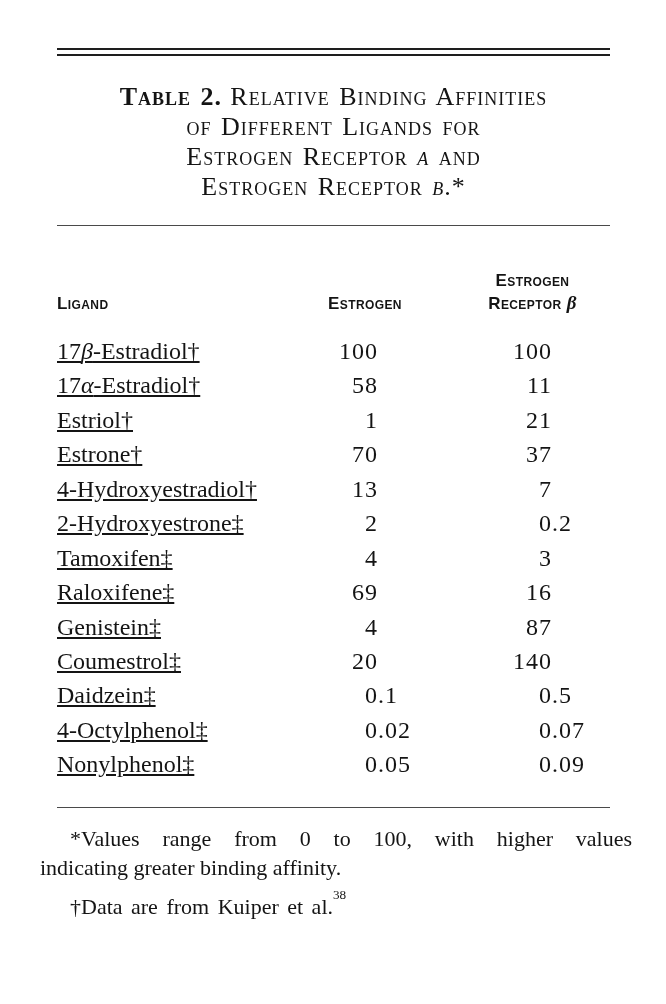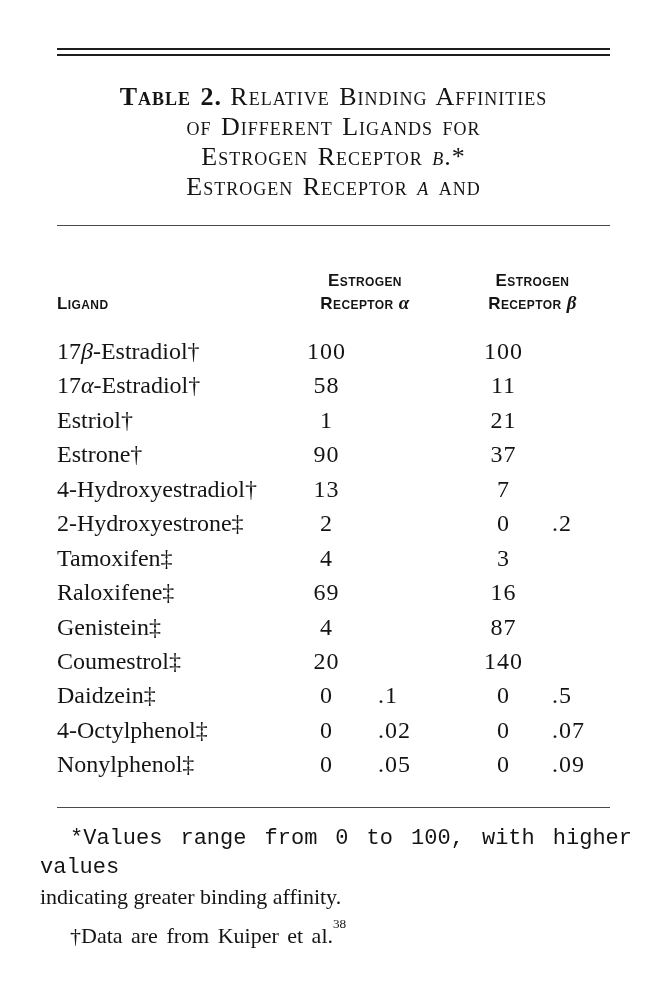--- a/index.html
+++ b/index.html
@@ -46,69 +46,68 @@
     letter-spacing:0.4px;
   }
   .h-col { text-align:center; }
   .h-greek {
     font-family:"Liberation Serif", "DejaVu Serif", serif;
     font-style:italic; font-weight:bold; font-size:19px;
     font-variant:normal;
   }
 
   
-  .rows { margin-top:19px; }
+  .rows { margin-top:19px;text-decoration:underline; }
   .trow {
     display:grid;
     grid-template-columns:218px 180px 155px;
     height:34.45px; line-height:34.45px;
     font-size:24px;
     white-space:nowrap;
   }
   .c-name i { font-style:italic; }
-  .c-num .int { display:inline-block; text-align:center; letter-spacing:1px; }
+  .c-num .int { display:inline-block; text-align:right; letter-spacing:1px; }
   .c-num.a .int { width:103px; }
   .c-num.b .int { width:97px; }
   .c-num .frac { display:inline-block; text-align:left; letter-spacing:1px; }
 
   
   .footnotes {
     margin-left:40px; width:592px;
     margin-top:16px;
     font-size:22px; line-height:29px;
   }
-  .fn-l1 { text-indent:30px; text-align:justify; text-align-last:justify;font-family:Liberation Mono, monospace; }
+  .fn-l1 { text-indent:30px; text-align:justify; text-align-last:justify; }
   .fn-ref { margin-top:5px; text-indent:30px; word-spacing:3px; }
   .fn-star .fn-l1 { word-spacing:2px; }
   sup.refnum { font-size:0.6em; position:relative; top:-0.55em; letter-spacing:0; }
 </style>
 </head>
 <body>
 
 <div class="page">
   <div class="tblock">
 
     <div class="rule-a"></div>
     <div class="rule-gap"></div>
     <div class="rule-b"></div>
 
     <div class="title">
       <div><span class="t-label">Table 2.</span><span class="t-rest">Relative Binding Affinities</span></div>
       <div><span>of Different Ligands for</span></div>
+      <div><span>Estrogen Receptor </span><i>α</i><span> and</span></div>
       <div><span>Estrogen Receptor </span><i>β</i><span>.*</span></div>
-      <div><span>Estrogen Receptor </span><i>α</i><span> and</span></div>
     </div>
 
     <div class="rule-mid"></div>
 
     <div class="header-row">
       <div class="h-ligand">Ligand</div>
       <div class="h-col">
         <div>Estrogen</div>
-        <div><span>Receptor </span><span class="h-greek">α</span></div>
       </div>
       <div class="h-col">
         <div>Estrogen</div>
         <div><span>Receptor </span><span class="h-greek">β</span></div>
       </div>
     </div>
 
     <div class="rows">
         <div class="trow">
           <div class="c-name">17<i>β</i>-Estradiol†</div>
@@ -120,21 +119,21 @@
           <div class="c-num a"><span class="int">58</span><span class="frac"></span></div>
           <div class="c-num b"><span class="int">11</span><span class="frac"></span></div>
         </div>
         <div class="trow">
           <div class="c-name">Estriol†</div>
           <div class="c-num a"><span class="int">1</span><span class="frac"></span></div>
           <div class="c-num b"><span class="int">21</span><span class="frac"></span></div>
         </div>
         <div class="trow">
           <div class="c-name">Estrone†</div>
-          <div class="c-num a"><span class="int">90</span><span class="frac"></span></div>
+          <div class="c-num a"><span class="int">70</span><span class="frac"></span></div>
           <div class="c-num b"><span class="int">37</span><span class="frac"></span></div>
         </div>
         <div class="trow">
           <div class="c-name">4-Hydroxyestradiol†</div>
           <div class="c-num a"><span class="int">13</span><span class="frac"></span></div>
           <div class="c-num b"><span class="int">7</span><span class="frac"></span></div>
         </div>
         <div class="trow">
           <div class="c-name">2-Hydroxyestrone‡</div>
           <div class="c-num a"><span class="int">2</span><span class="frac"></span></div>

